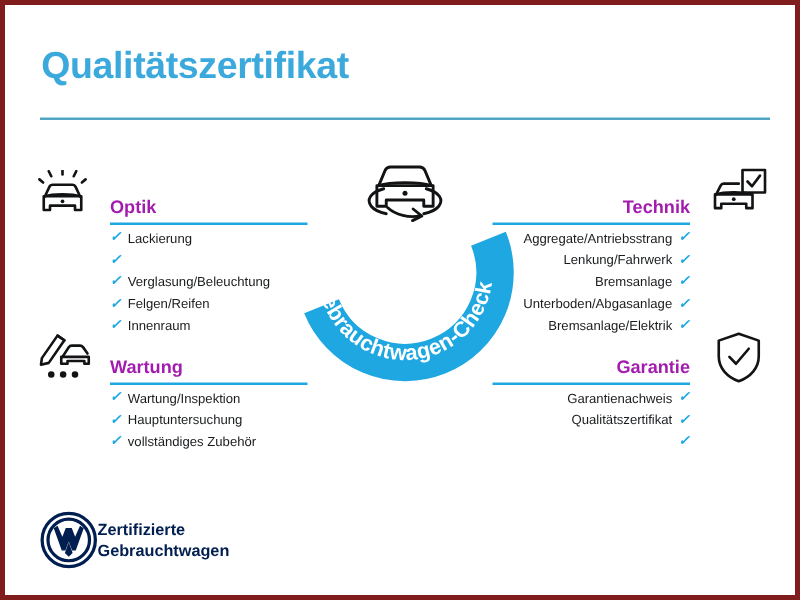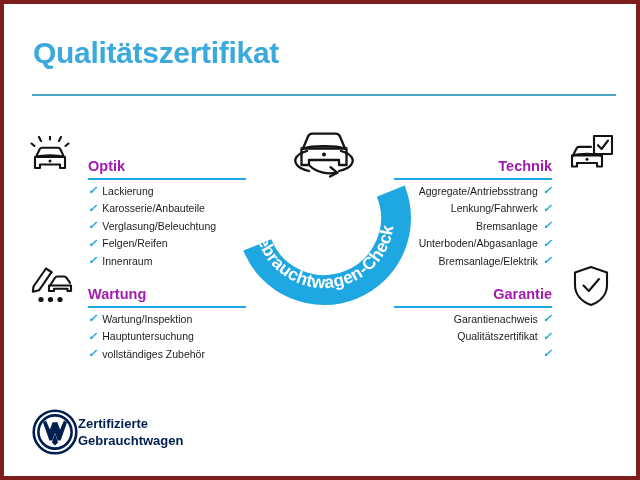--- a/index.html
+++ b/index.html
@@ -219,21 +219,20 @@
       <div class="sec-title">Optik</div>
       <div class="sec-rule"></div>
     </div>
     <div class="items">
       <div class="item">
           <span class="check">✓</span>
           <span>Lackierung</span>
         </div>
       <div class="item">
           <span class="check">✓</span>
-          <span>Karosserie/Anbauteile</span>
         </div>
       <div class="item">
           <span class="check">✓</span>
           <span>Verglasung/Beleuchtung</span>
         </div>
       <div class="item">
           <span class="check">✓</span>
           <span>Felgen/Reifen</span>
         </div>
       <div class="item">

